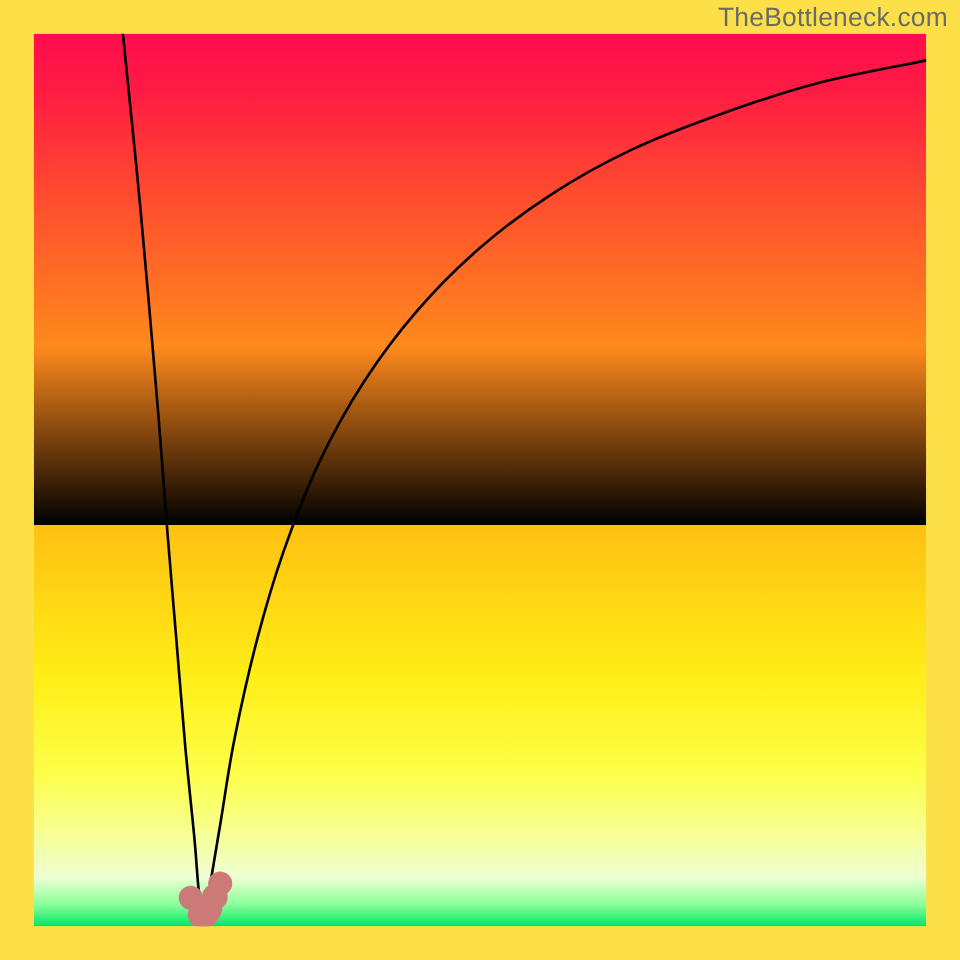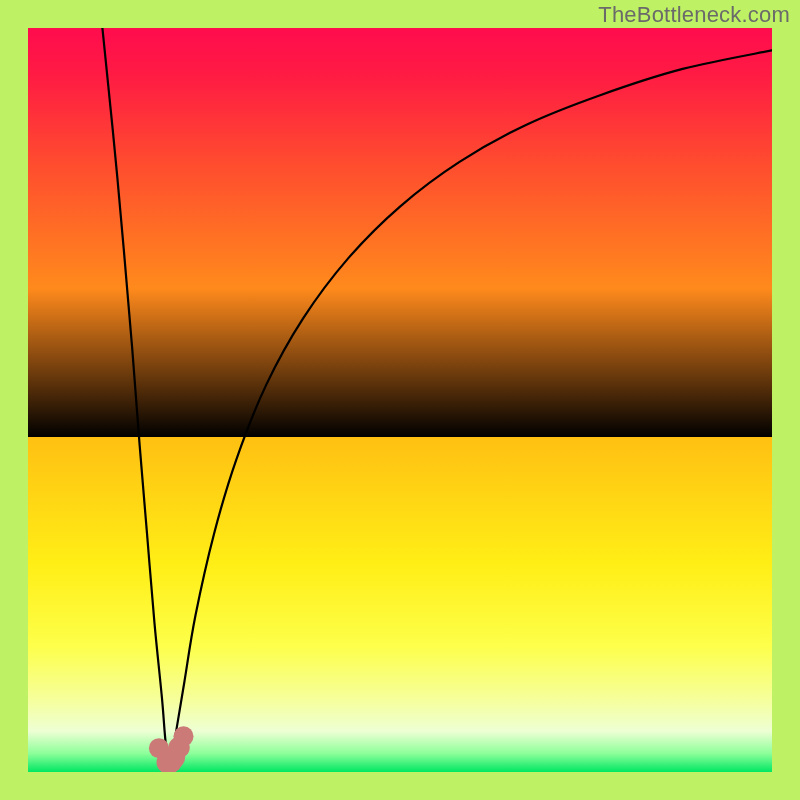--- a/index.html
+++ b/index.html
@@ -10,21 +10,21 @@
     overflow: hidden;
     background: #000;
     font-family: Arial, Helvetica, sans-serif;
   }
   .frame {
     position: absolute;
     left: 0;
     top: 0;
     width: 800px;
     height: 800px;
-    background: #bef264;
+    background: #fde047;
   }
   .plot {
     position: absolute;
     left: 28px;
     top: 28px;
     width: 744px;
     height: 744px;
     overflow: hidden;
   }
   .gradient {

